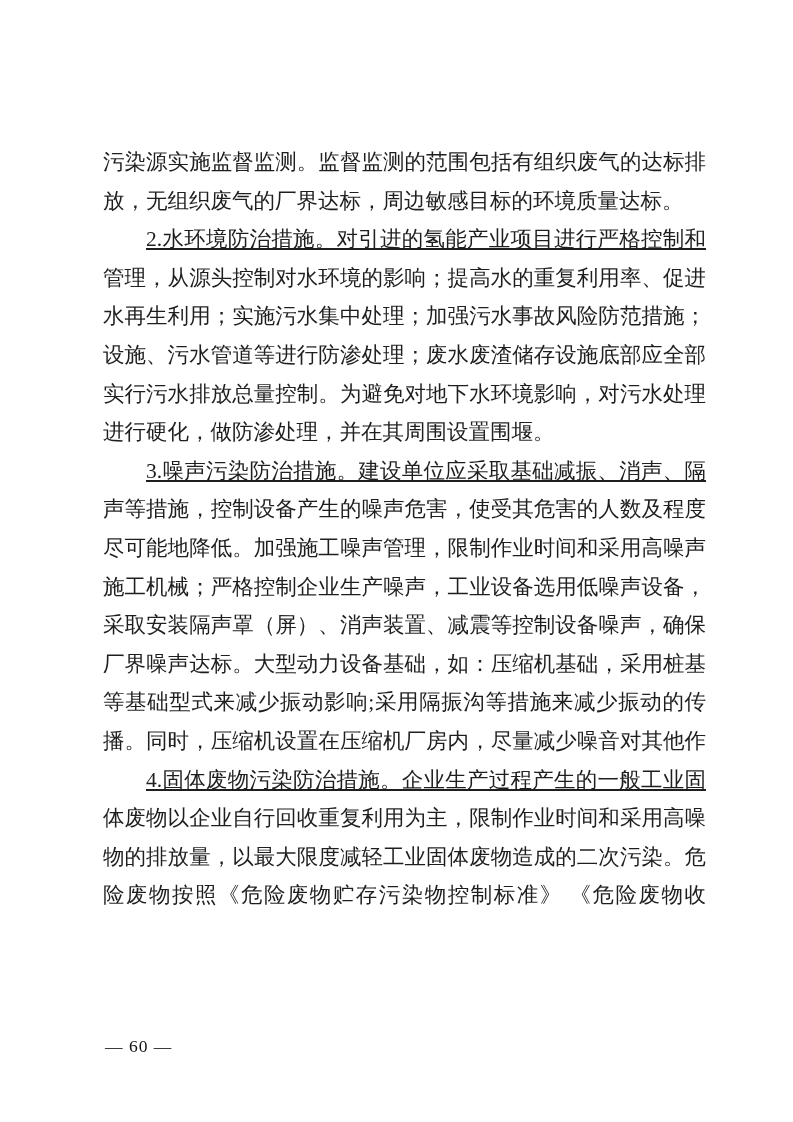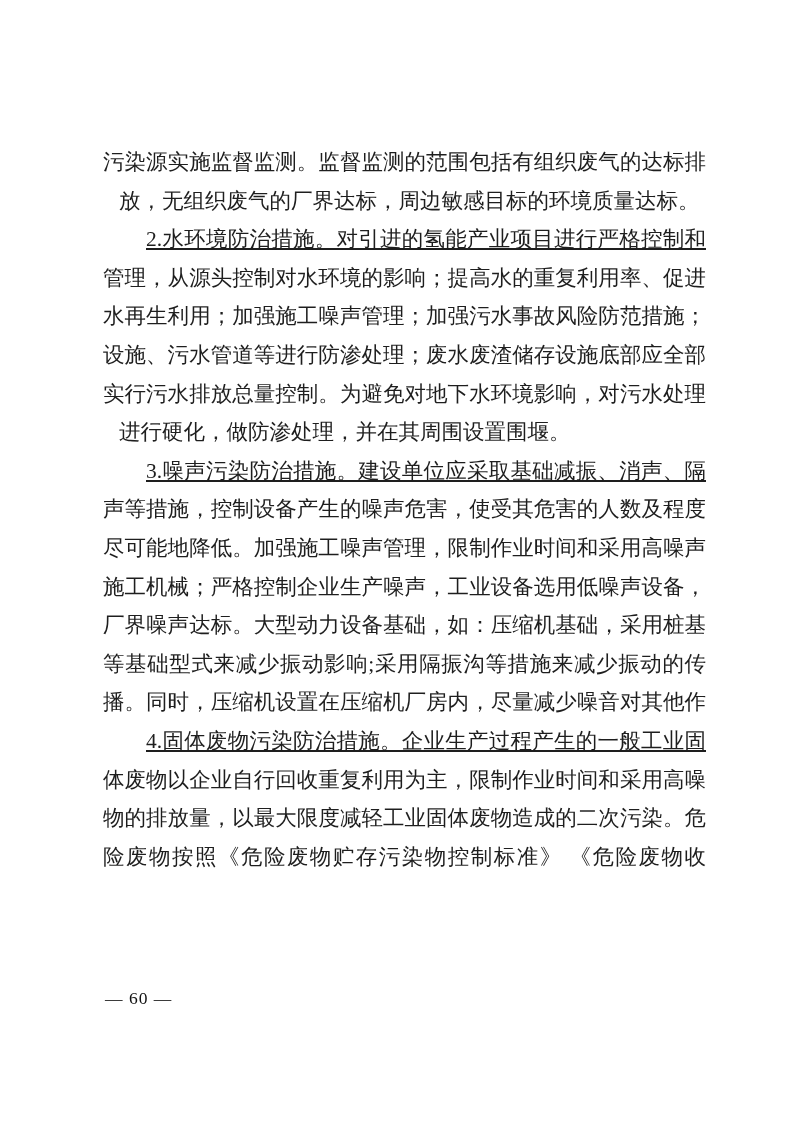--- a/index.html
+++ b/index.html
@@ -33,52 +33,52 @@
     line-height: 38.6px;
     height: 38.6px;
     overflow: hidden;
     text-align: justify;
     text-align-last: justify;
     text-justify: inter-character;
     letter-spacing: 0;
   }
   .line.para-end {
     text-align-last: left;
-    margin-left: 16px;
   }
   .line.indent {
     text-indent: 43px;
     text-decoration: underline;
   }
   .footer {
     position: absolute;
     left: 105px;
-    top: 988px;
+    top: 1036px;
     font-size: 17.5px;
     letter-spacing: 1px;
     color: #111111;
   }
 </style>
 </head>
 <body>
 
 <div class="page">
   <div class="content">
       <div class="line">污染源实施监督监测。监督监测的范围包括有组织废气的达标排</div>
       <div class="line para-end">放，无组织废气的厂界达标，周边敏感目标的环境质量达标。</div>
       <div class="line indent">2.水环境防治措施。对引进的氢能产业项目进行严格控制和</div>
       <div class="line">管理，从源头控制对水环境的影响；提高水的重复利用率、促进</div>
-      <div class="line">水再生利用；加强施工噪声管理；加强污水事故风险防范措施；</div>
+      <div class="line">水再生利用；实施污水集中处理；加强污水事故风险防范措施；</div>
       <div class="line">设施、污水管道等进行防渗处理；废水废渣储存设施底部应全部</div>
       <div class="line">实行污水排放总量控制。为避免对地下水环境影响，对污水处理</div>
       <div class="line para-end">进行硬化，做防渗处理，并在其周围设置围堰。</div>
       <div class="line indent">3.噪声污染防治措施。建设单位应采取基础减振、消声、隔</div>
       <div class="line">声等措施，控制设备产生的噪声危害，使受其危害的人数及程度</div>
       <div class="line">尽可能地降低。加强施工噪声管理，限制作业时间和采用高噪声</div>
       <div class="line">施工机械；严格控制企业生产噪声，工业设备选用低噪声设备，</div>
+      <div class="line">采取安装隔声罩（屏）、消声装置、减震等控制设备噪声，确保</div>
       <div class="line">厂界噪声达标。大型动力设备基础，如：压缩机基础，采用桩基</div>
       <div class="line">等基础型式来减少振动影响;采用隔振沟等措施来减少振动的传</div>
       <div class="line">播。同时，压缩机设置在压缩机厂房内，尽量减少噪音对其他作</div>
       <div class="line indent">4.固体废物污染防治措施。企业生产过程产生的一般工业固</div>
       <div class="line">体废物以企业自行回收重复利用为主，限制作业时间和采用高噪声</div>
       <div class="line">物的排放量，以最大限度减轻工业固体废物造成的二次污染。危</div>
       <div class="line">险废物按照《危险废物贮存污染物控制标准》 《危险废物收集、</div>
     </div>
   <div class="footer">
     <span>— 60 —</span>

